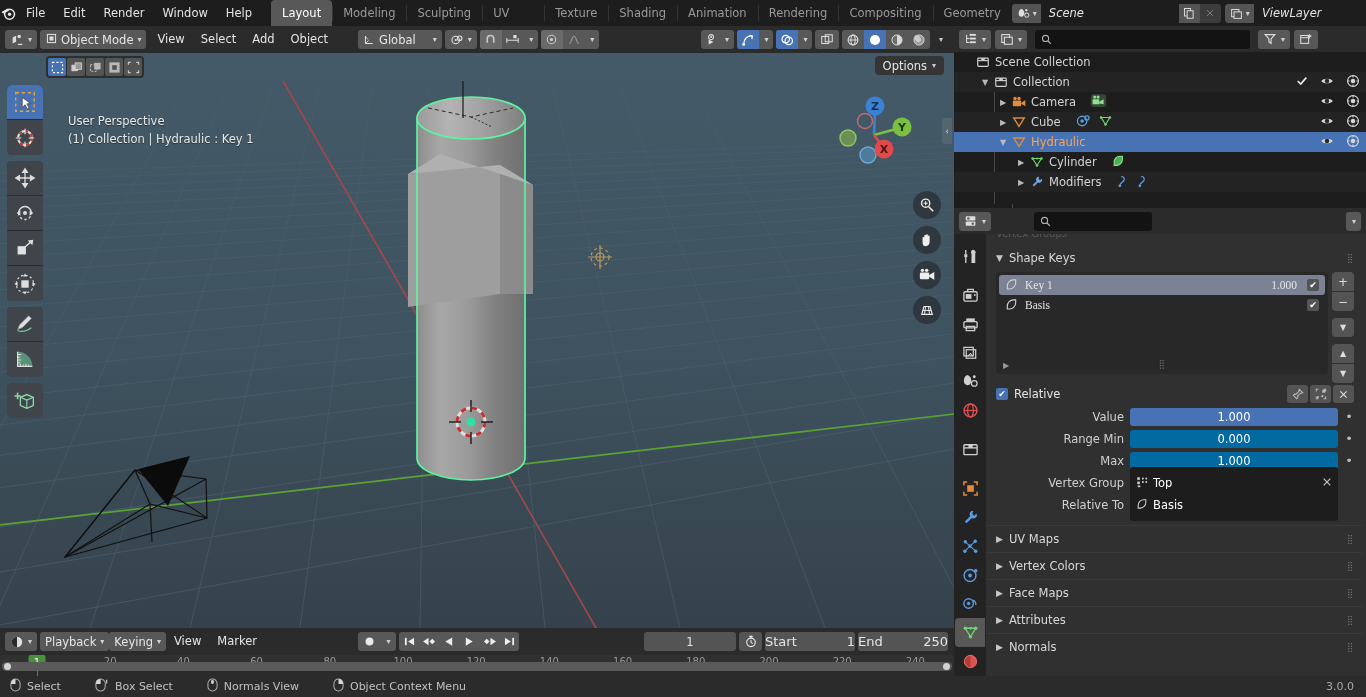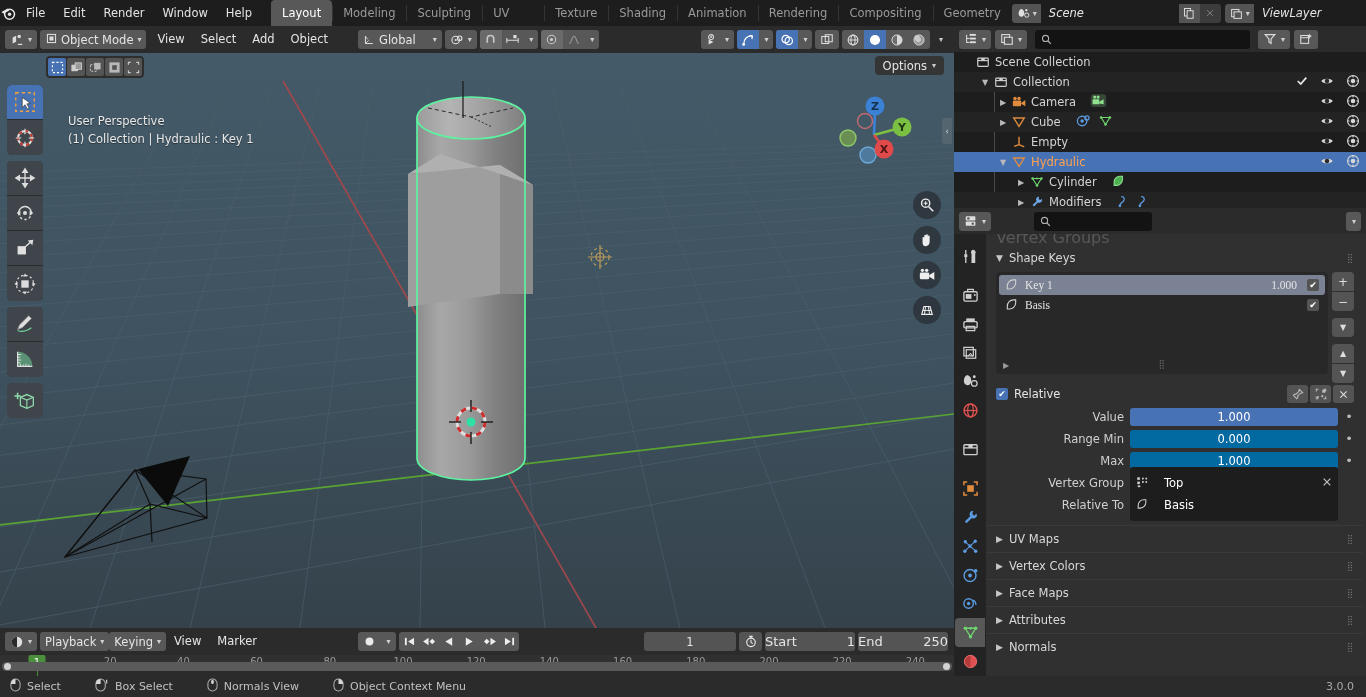--- a/index.html
+++ b/index.html
@@ -195,21 +195,21 @@
   .sk-expander { position:absolute; left: 7px; bottom: 4px; font-size: 8px; color:#9a9a9a; }
   .sk-grip { position:absolute; left:0; right:0; bottom: 5px; text-align:center; color:#6d6d6d; font-size:9px; letter-spacing:.5px;}
   .sk-btns { width: 22px; display: flex; flex-direction: column; gap: 1px; }
   .sk-btn { width: 22px; height: 19px; background: #545454; display:flex; align-items:center; justify-content:center;
             font-size: 12px; color:#ddd; }
   .rel-row { display: flex; align-items: center; height: 20px; margin: 2px 8px 2px 10px; gap: 6px; }
   .rel-label { width: 128px; text-align: right; font-size: 11.5px; color: #d0d0d0; }
   .rel-field { flex: 1; height: 18px; border-radius: 3px; display: flex; align-items: center;
                justify-content: center; font-size: 11.5px; background: #0369a1; color: #fff; }
   .rel-field.blue { background: #4772b3; }
-  .rel-field.dark { background: #1d1d1d; justify-content: flex-start; padding: 16px 6px; gap: 16px; }
+  .rel-field.dark { background: #1d1d1d; justify-content: flex-start; padding: 16px 6px; gap: 5px; }
   .anim-dot { width: 10px; text-align: center; color: #b9b9b9; font-size: 13px; line-height: 8px; }
   .rel-head { display: flex; align-items: center; gap: 6px; padding-left: 10px; height: 22px; font-size: 11.5px; }
   .rel-head .btns { margin-left: auto; margin-right: 8px; display: flex; gap: 2px; }
   .rel-head .btns div { width: 21px; height: 18px; background: #545454; border-radius: 3px;
                         display:flex; align-items:center; justify-content:center; }
 </style>
 </head>
 <body>
 
 <div class="app">
@@ -997,40 +997,20 @@
                 <path d="M1.5 8 C3.5 4.5 12.5 4.5 14.5 8 C12.5 11.5 3.5 11.5 1.5 8 Z" fill="#d8d8d8"></path>
                 <circle cx="8" cy="8" r="2.6" fill="#2b2b2b"></circle>
               </svg></span>
             <span><svg width="14" height="14" viewBox="0 0 16 16">
                 <circle cx="8" cy="8" r="6.2" fill="none" stroke="#d8d8d8" stroke-width="1.3"></circle>
                 <circle cx="8" cy="8" r="2.6" fill="#d8d8d8"></circle>
                 <path d="M8 1.8 L8 4 M8 12 L8 14.2 M1.8 8 L4 8 M12 8 L14.2 8" stroke="#d8d8d8" stroke-width="1.2"></path>
               </svg></span>
           </span>
         </div>
-        <div class="ol-row" style="padding-left: 42px;">
-          <span class="disc"></span>
-          <span class="rowicon">
-            <svg width="14" height="14" viewBox="0 0 16 16">
-              <path d="M8 2 L8 11 M8 11 L14 13.5 M8 11 L2.5 13" stroke="#e08b3d" stroke-width="1.6" fill="none"></path>
-            </svg>
-          </span>
-          <span class="ol-name">Empty</span>
-          <span class="ol-right">
-            <span><svg width="14" height="14" viewBox="0 0 16 16">
-                <path d="M1.5 8 C3.5 4.5 12.5 4.5 14.5 8 C12.5 11.5 3.5 11.5 1.5 8 Z" fill="#d8d8d8"></path>
-                <circle cx="8" cy="8" r="2.6" fill="#2b2b2b"></circle>
-              </svg></span>
-            <span><svg width="14" height="14" viewBox="0 0 16 16">
-                <circle cx="8" cy="8" r="6.2" fill="none" stroke="#d8d8d8" stroke-width="1.3"></circle>
-                <circle cx="8" cy="8" r="2.6" fill="#d8d8d8"></circle>
-                <path d="M8 1.8 L8 4 M8 12 L8 14.2 M1.8 8 L4 8 M12 8 L14.2 8" stroke="#d8d8d8" stroke-width="1.2"></path>
-              </svg></span>
-          </span>
-        </div>
         <div class="ol-row sel" style="padding-left: 42px;">
           <span class="disc">▼</span>
           <span class="rowicon">
             <svg width="14" height="14" viewBox="0 0 16 16">
               <path d="M2 3.5 L14 3.5 L8 13 Z" fill="none" stroke="#e08b3d" stroke-width="1.6"></path>
             </svg>
           </span>
           <span class="ol-name orange">Hydraulic</span>
           <span class="ol-right">
             <span><svg width="14" height="14" viewBox="0 0 16 16">
@@ -1207,21 +1187,21 @@
           <svg width="17" height="17" viewBox="0 0 18 18">
             <circle cx="9" cy="9" r="6.5" fill="#e05050"></circle>
             <path d="M9 2.5 a6.5 6.5 0 0 0 0 13 Z" fill="#b33a3a"></path>
             <circle cx="9" cy="9" r="6.5" fill="none" stroke="#f07070" stroke-width="1"></circle>
           </svg>
         </div>
       </div>
 
     <div class="pr-body">
 
-      <div style="height:12px; overflow:hidden; padding-left:10px; color:#585858; font-size:16px; position:relative">
+      <div style="height:12px; overflow:hidden; padding-left:10px; color:#585858; font-size:10px; position:relative">
         <div style="position:absolute; top:-6px; left:10px">Vertex Groups</div>
       </div>
 
       <div class="panel-head">
         <span style="font-size:9px; color:#c6c6c6">▼</span>
         <span>Shape Keys</span>
         <span class="grip">⣿</span>
       </div>
 
       <div class="sk-box">

